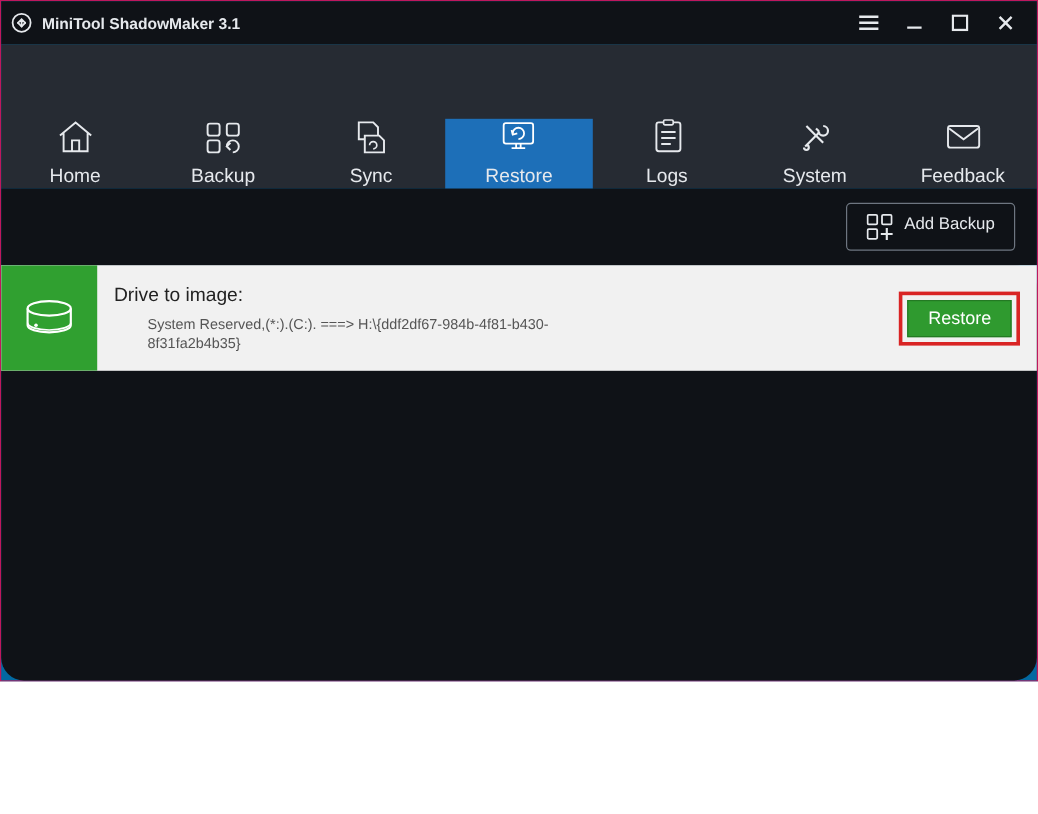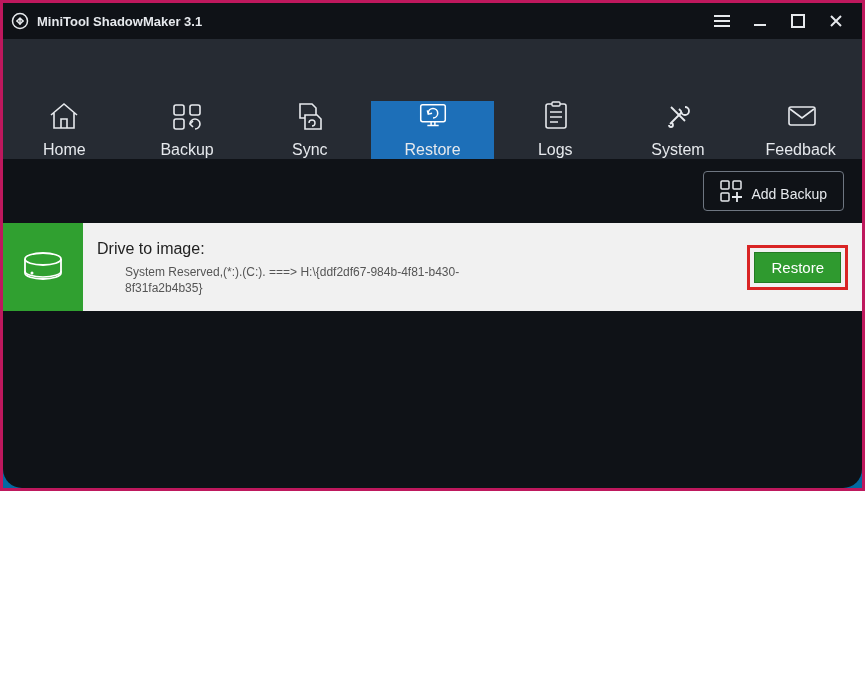--- a/index.html
+++ b/index.html
@@ -1,18 +1,18 @@
 <!DOCTYPE html>
 <html><head>
 <meta charset="utf-8">
 <style>
   * { box-sizing: border-box; margin: 0; padding: 0; font-family: "Segoe UI", Arial, sans-serif; }
   body { background: #fff; }
   .window {
-    width: 865px; height: 491px; background: #0369a1; border: 3px solid #be185d;
+    width: 865px; height: 568px; background: #0369a1; border: 1px solid #be185d;
     display: flex; flex-direction: column;
   }
   .titlebar {
     height: 36px; background: #0f1217; display: flex; align-items: center;
     padding: 0 8px; color: #e6e9ed;
   }
   .titlebar .logo { width: 18px; height: 18px; margin-right: 8px; display:flex; align-items:center; justify-content:center;}
   .titlebar .title { font-size: 13px; font-weight: 600; }
   .titlebar .spacer { flex: 1; }
   .winbtns { display: flex; gap: 18px; align-items: center; padding-right: 8px;}
@@ -28,21 +28,21 @@
   }
   .navitem.active { background: #1d6fb8; }
   .navitem .navicon { width: 34px; height: 30px; display:flex; align-items:center; justify-content:center;}
   .navitem .navlabel { font-size: 16px; font-weight: 400; }
   .toolbar {
     height: 64px; background: #0f1217; display: flex; align-items: center; justify-content: flex-end;
     padding: 0 18px;
   }
   .addbackup {
     border: 1px solid #6e7681; border-radius: 4px; padding: 8px 16px;
-    color: #e6e9ed; font-size: 14px; display: flex; align-items: flex-end; gap: 10px;
+    color: #e6e9ed; font-size: 14px; display: flex; align-items: flex-start; gap: 10px;
     cursor: pointer; background: transparent;
   }
   .content { flex: 1; background: #0f1217; padding: 0 0; border-radius: 19px; }
   .card {
     background: #f1f1f1; border-radius: 0px; display: flex; align-items: stretch;
     height: 88px; overflow: hidden;
   }
   .card .iconbox {
     width: 80px; background: #30a030; display: flex; align-items: center; justify-content: center;
   }

